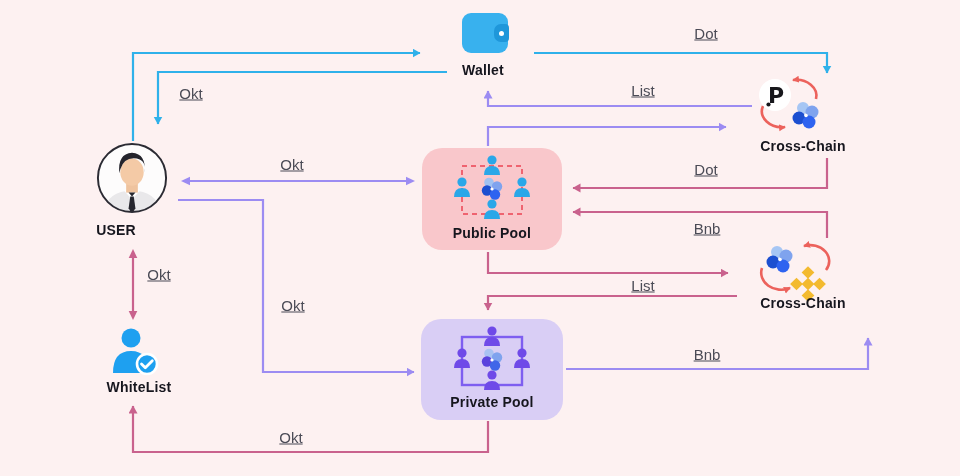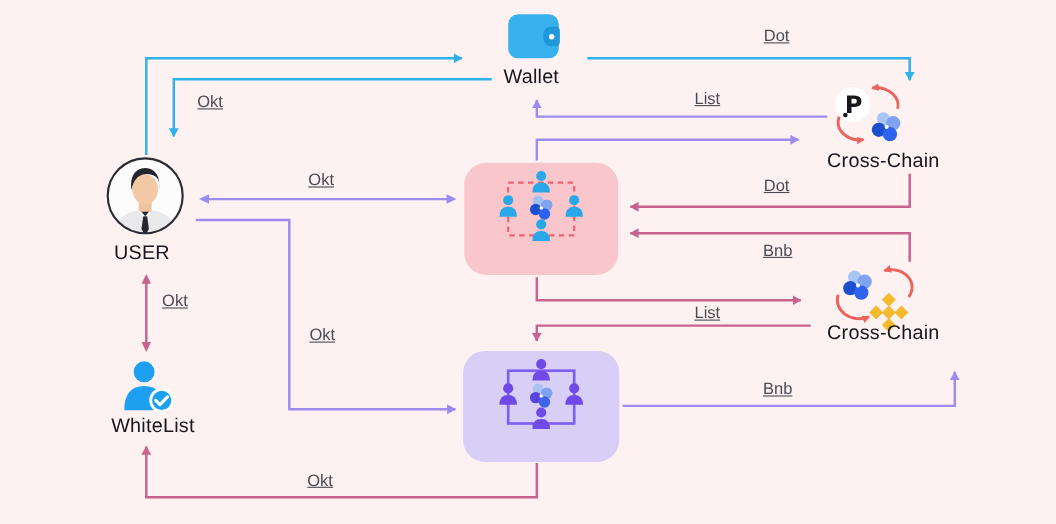--- a/index.html
+++ b/index.html
@@ -10,21 +10,21 @@
     --square-dashed-red:#ef6370; --square-solid-purple:#7e5ef0;
   }
   html,body{margin:0;padding:0;background:#fff;}
   .stage{position:relative;width:960px;height:476px;background:var(--canvas-bg);overflow:hidden;
          font-family:"Liberation Sans",sans-serif;}
   svg.edges{position:absolute;left:0;top:0;}
   .e{fill:none;stroke-width:2.2px;}
   .edge-blue{stroke:var(--edge-blue);} .edge-purple{stroke:var(--edge-purple);} .edge-rose{stroke:var(--edge-rose);}
   .mk-blue{fill:var(--edge-blue);} .mk-purple{fill:var(--edge-purple);} .mk-rose{fill:var(--edge-rose);}
   .mk-red{fill:var(--refresh-red);}
-  .node-label{position:absolute;transform:translate(-50%,-50%);font-weight:400;font-size:18px;
+  .node-label{position:absolute;transform:translate(-50%,-50%);font-weight:700;font-size:14px;
               color:var(--node-label);white-space:nowrap;letter-spacing:.2px;}
   .edge-label{position:absolute;transform:translate(-50%,-50%);font-size:15px;
               color:var(--edge-label-text);white-space:nowrap;text-decoration:underline;}
   .pool{position:absolute;border-radius:20px;}
   .pool.public{left:422px;top:148px;width:140px;height:102px;background:var(--public-pool-bg);}
   .pool.private{left:421px;top:319px;width:142px;height:101px;background:var(--private-pool-bg);}
   .abs{position:absolute;}
   .wallet-icon{position:absolute;left:462px;top:13px;width:46px;height:40px;background:var(--wallet-blue);
                border-radius:9px;}
   .wallet-icon .clasp{position:absolute;right:-1px;top:11px;width:15px;height:18px;background:var(--wallet-clasp);
@@ -170,22 +170,24 @@
     <g fill="var(--binance-gold)">
       <rect x="-4.5" y="-4.5" width="9" height="9" transform="translate(60,48) rotate(45)"></rect>
       <rect x="-4.5" y="-4.5" width="9" height="9" transform="translate(60,36.5) rotate(45)"></rect>
       <rect x="-4.5" y="-4.5" width="9" height="9" transform="translate(60,59.5) rotate(45)"></rect>
       <rect x="-4.5" y="-4.5" width="9" height="9" transform="translate(48.5,48) rotate(45)"></rect>
       <rect x="-4.5" y="-4.5" width="9" height="9" transform="translate(71.5,48) rotate(45)"></rect>
     </g>
   </svg>
 
   <div class="node-label" style="left:483px;top:70px">Wallet</div>
-  <div class="node-label" style="left:129px;top:230px">USER</div>
+  <div class="node-label" style="left:116px;top:230px">USER</div>
   <div class="node-label" style="left:139px;top:387px">WhiteList</div>
+  <div class="node-label" style="left:492px;top:233px">Public Pool</div>
+  <div class="node-label" style="left:492px;top:402px">Private Pool</div>
   <div class="node-label" style="left:803px;top:146px">Cross-Chain</div>
   <div class="node-label" style="left:803px;top:303px">Cross-Chain</div>
 
   <div class="edge-label" style="left:706px;top:33px">Dot</div>
   <div class="edge-label" style="left:191px;top:93px">Okt</div>
   <div class="edge-label" style="left:643px;top:90px">List</div>
   <div class="edge-label" style="left:292px;top:164px">Okt</div>
   <div class="edge-label" style="left:706px;top:169px">Dot</div>
   <div class="edge-label" style="left:707px;top:228px">Bnb</div>
   <div class="edge-label" style="left:643px;top:285px">List</div>

